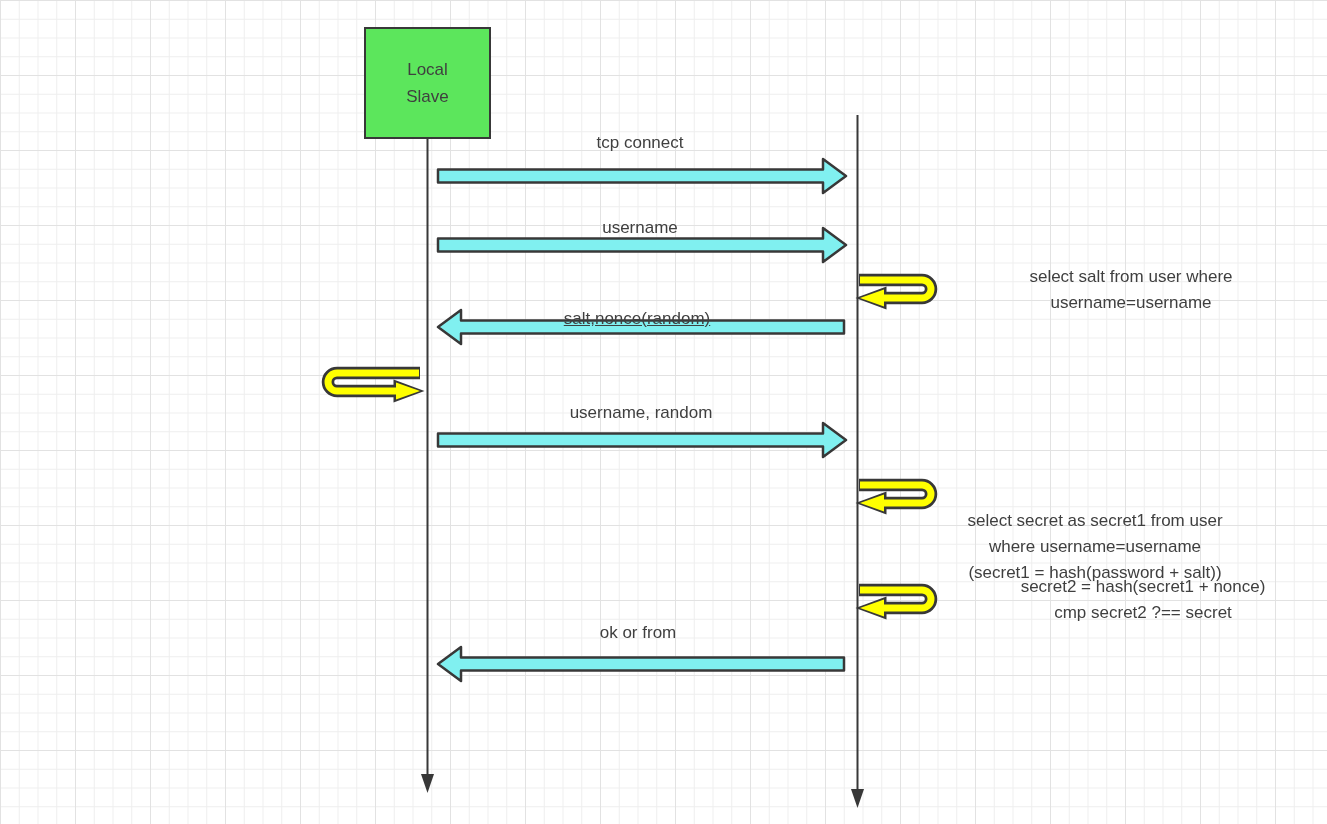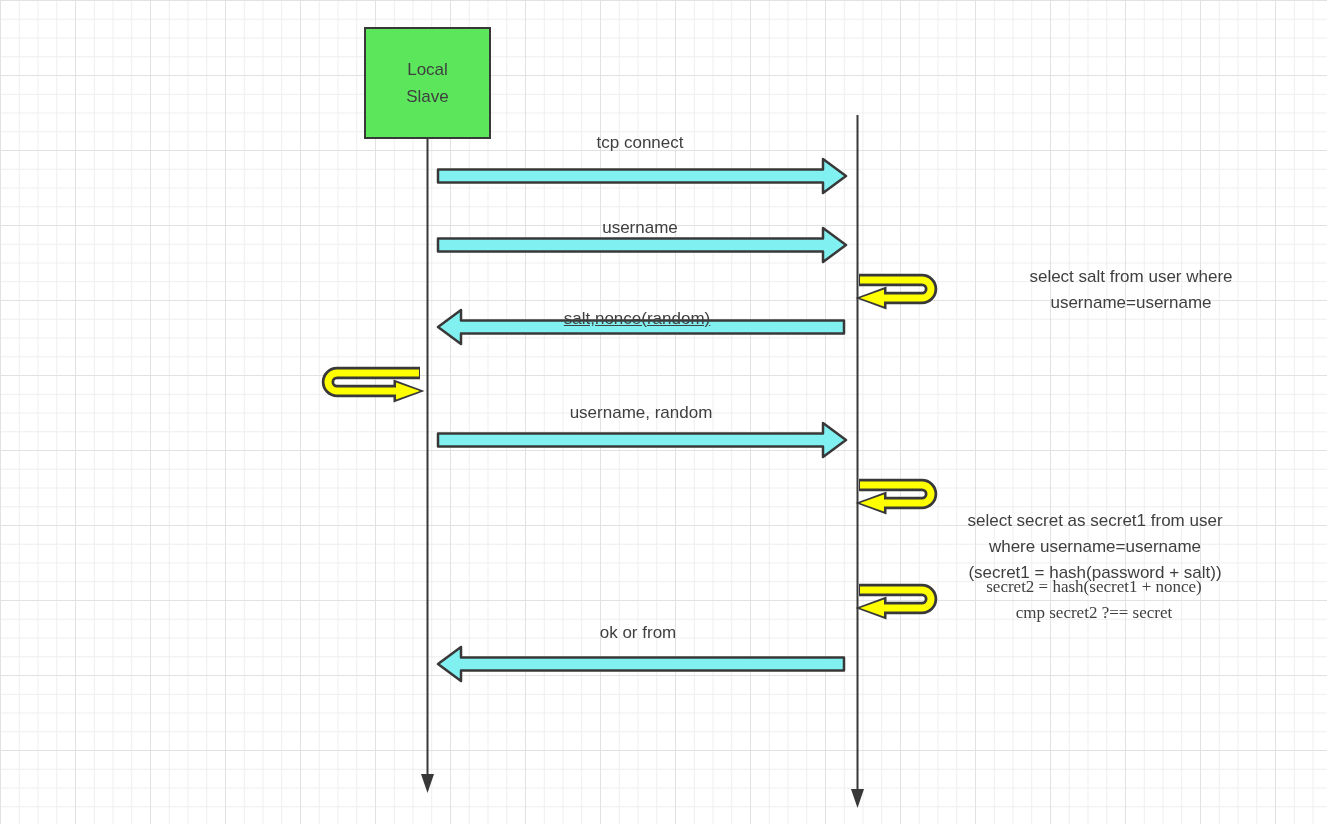--- a/index.html
+++ b/index.html
@@ -119,16 +119,16 @@
   <div class="label" style="left:640px; top:215px;">username</div>
   <div class="label" style="left:637px; top:306px;text-decoration:underline;">salt,nonce(random)</div>
   <div class="label" style="left:641px; top:400px;">username, random</div>
   <div class="label" style="left:638px; top:620px;">ok or from</div>
 
   <div class="label" style="left:1091px; top:264px;margin-left:40px;">select salt from user where
 username=username</div>
   <div class="label" style="left:1095px; top:460px;margin-top:48px;">select secret as secret1 from user
 where username=username
 (secret1 = hash(password + salt))</div>
-  <div class="label" style="left:1094px; top:574px;font-family:Liberation Serif, serif;">secret2 = hash(secret1 + nonce)
+  <div class="label" style="left:1143px; top:574px;">secret2 = hash(secret1 + nonce)
 cmp secret2 ?== secret</div>
 
 </div>
 
 </body></html>

